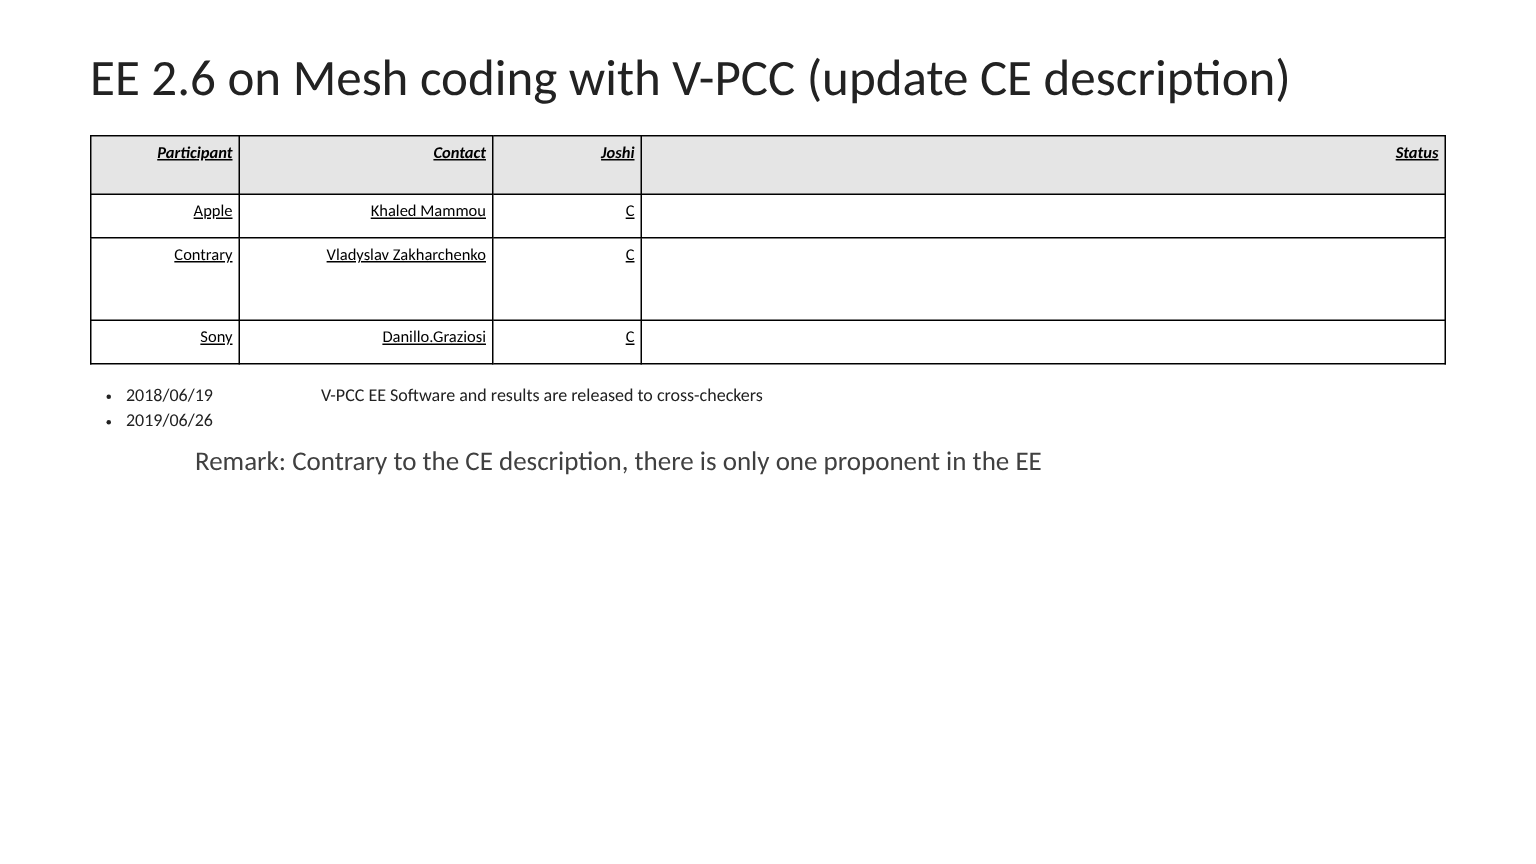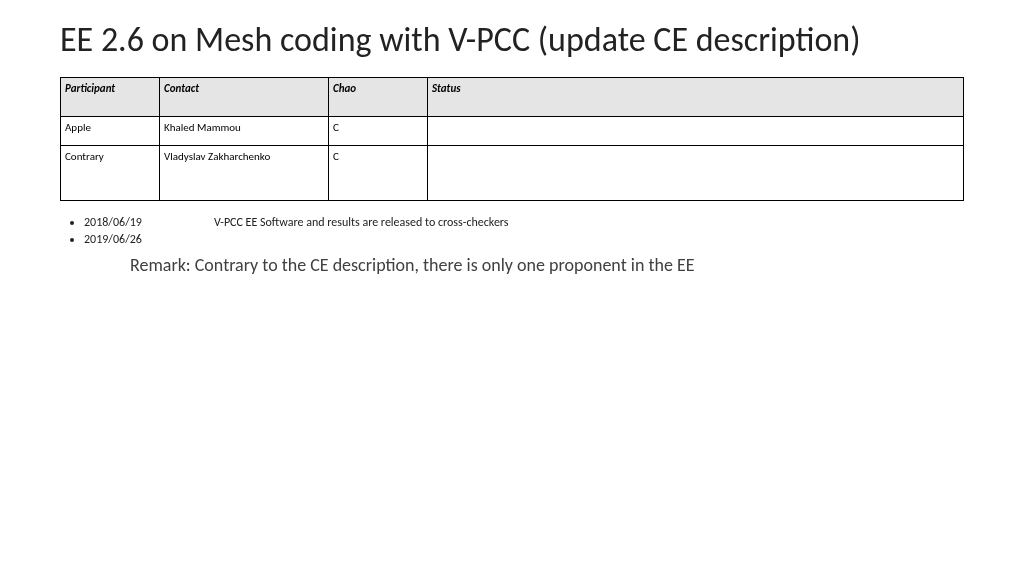--- a/index.html
+++ b/index.html
@@ -6,40 +6,41 @@
     margin: 0;
     padding: 0;
     font-family: Calibri, Arial, sans-serif;
     background: #fff;
     color: #000;
     width: 1024px;
     height: 576px;
     overflow: hidden;
   }
   .slide {
-    padding: 20px 60px 20px 60px;
+    padding: 33px 60px 20px 60px;
   }
   .title {
     font-size: 34px;
     font-weight: 300;
     color: #222;
     line-height: 1.15;
     margin: 0 0 18px 0;
   }
   table {
     border-collapse: collapse;
     width: 100%;
     font-size: 11px;
   }
   th, td {
     border: 1px solid #000;
-    text-align: left;
+    text-align: right;
     vertical-align: top;
     padding: 4px 4px;
     font-weight: 400;
+    text-decoration: underline;
   }
   th {
     background: #e5e5e5;
     font-style: italic;
     font-weight: 700;
     font-size: 11px;
     height: 30px;
   }
   .col-participant { width: 90px; }
   .col-contact { width: 160px; }
@@ -76,34 +77,40 @@
 
 <div class="slide">
 
   <h1 class="title">EE 2.6 on Mesh coding with V-PCC (update CE description)</h1>
 
   <table>
     <thead>
       <tr>
         <th class="col-participant">Participant</th>
         <th class="col-contact">Contact</th>
-        <th class="col-type">Chao</th>
+        <th class="col-type">Joshi</th>
         <th class="col-status">Status</th>
       </tr>
     </thead>
     <tbody>
       <tr class="row-short">
         <td>Apple</td>
         <td>Khaled Mammou</td>
         <td>C</td>
         <td></td>
       </tr>
       <tr class="row-med">
         <td>Contrary</td>
         <td>Vladyslav Zakharchenko</td>
+        <td>C</td>
+        <td></td>
+      </tr>
+      <tr class="row-short">
+        <td>Sony</td>
+        <td>Danillo.Graziosi</td>
         <td>C</td>
         <td></td>
       </tr>
     </tbody>
   </table>
 
   <ul class="bullets">
     <li>
       <span class="bullet-row">
         <span class="bullet-date">2018/06/19</span>

